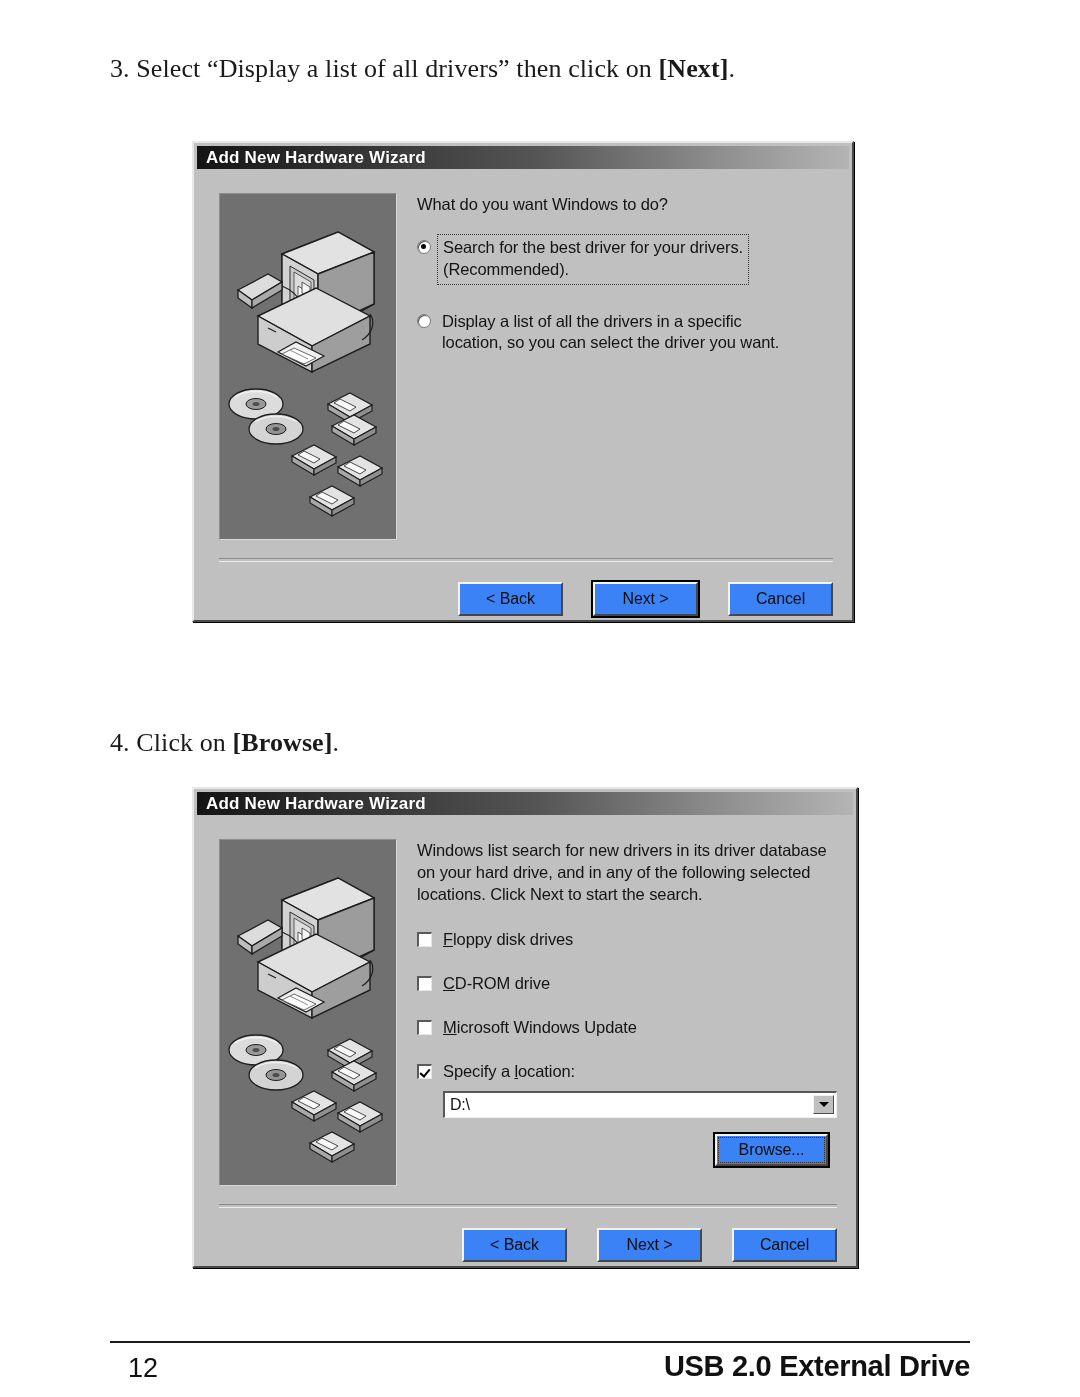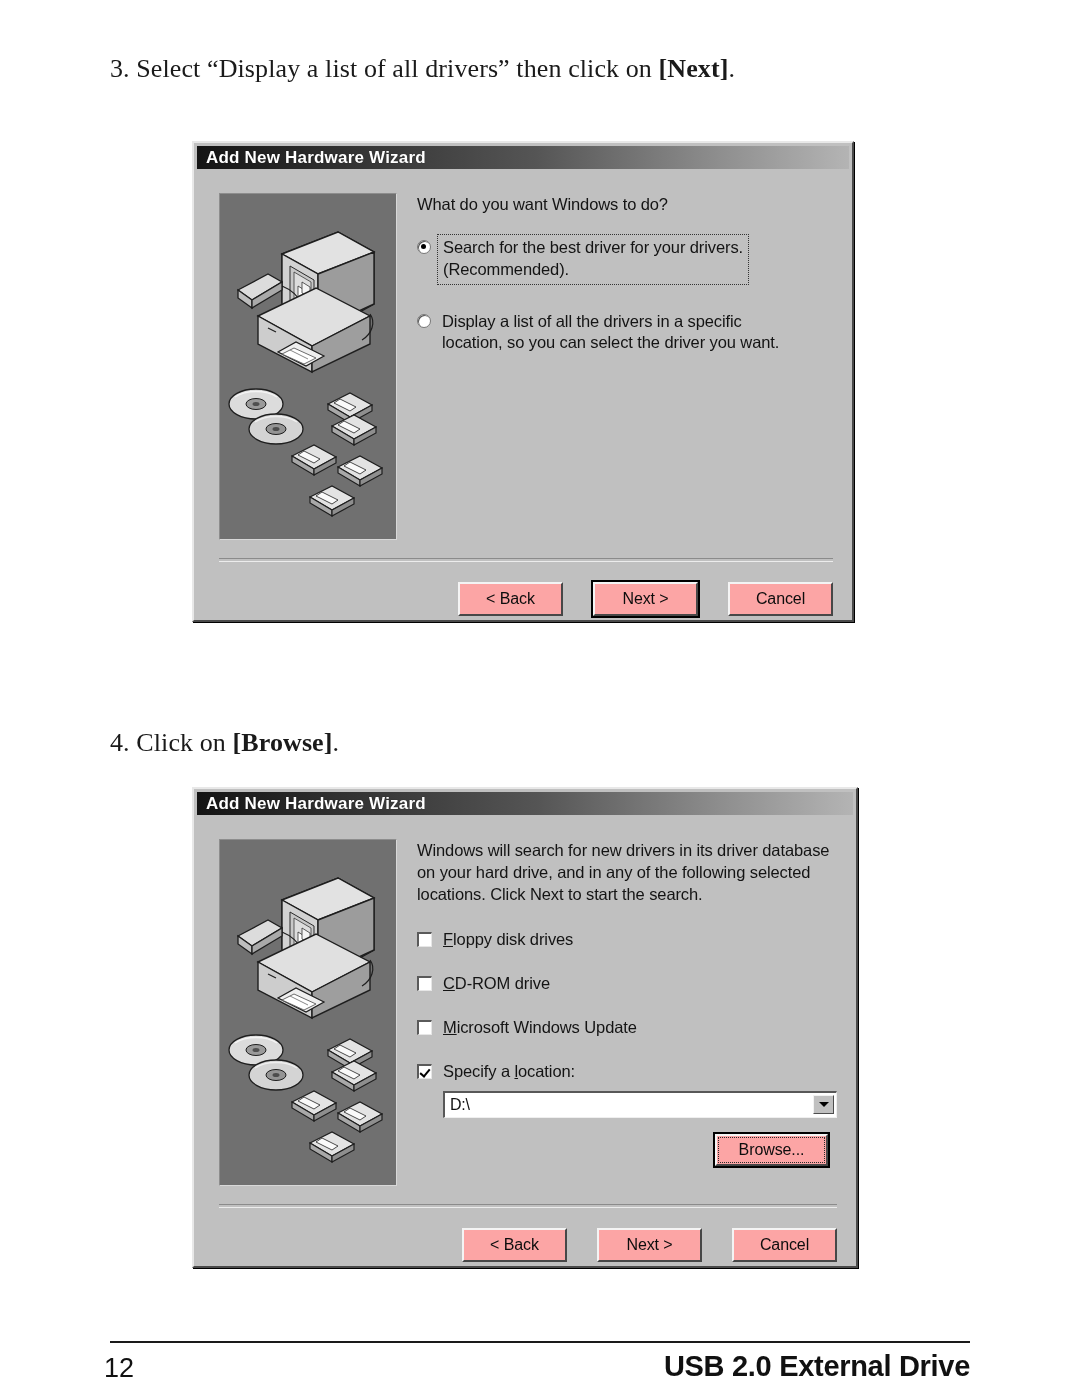--- a/index.html
+++ b/index.html
@@ -229,21 +229,21 @@
   .combo-arrow::after {
     content: "";
     width: 0; height: 0;
     border-left: 5px solid transparent;
     border-right: 5px solid transparent;
     border-top: 5px solid #000;
   }
 
   
   .btn {
-    background: #fca5a5;
+    background: #3b82f6;
     border-top: 2px solid #f4f4f4;
     border-left: 2px solid #f4f4f4;
     border-right: 2px solid #474747;
     border-bottom: 2px solid #474747;
     font-family: "Liberation Sans", sans-serif;
     font-size: 16px;
     color: #0d0d0d;
     display: inline-flex;
     align-items: center;
     justify-content: center;
@@ -299,21 +299,21 @@
   #footer-rule {
     position: absolute;
     left: 110px;
     right: 110px;
     top: 1341px;
     height: 0;
     border-top: 2px solid #1a1a1a;
   }
   #page-number {
     position: absolute;
-    left: 104px;
+    left: 128px;
     top: 1353px;
     font-family: "Liberation Sans", sans-serif;
     font-size: 27px;
     color: #111;
   }
   #footer-title {
     position: absolute;
     right: 110px;
     top: 1350px;
     font-family: "Liberation Sans", sans-serif;
@@ -506,21 +506,21 @@
           <polygon points="130,268 146,276 140,280 124,272" fill="#fafafa" stroke-width="0.8"></polygon>
           <polygon points="90,303 112,292 134,304 112,316" fill="#e3e3e3"></polygon>
           <polygon points="90,303 112,316 112,322 90,309" fill="#a8a8a8"></polygon>
           <polygon points="112,316 134,304 134,310 112,322" fill="#8e8e8e"></polygon>
           <polygon points="102,298 118,306 112,310 96,302" fill="#fafafa" stroke-width="0.8"></polygon>
         </g>
       </svg>
     </div>
 
     <div class="content">
-      <div class="body-text">Windows will search for new drivers in its driver database</div>
+      <div class="body-text">Windows list search for new drivers in its driver database</div>
       <div class="body-text">on your hard drive, and in any of the following selected</div>
       <div class="body-text">locations. Click Next to start the search.</div>
 
       <div class="check-row">
         <span class="checkbox"></span>
         <span class="chk-label"><span class="acc">F</span><span>loppy disk drives</span></span>
       </div>
 
       <div class="check-row">
         <span class="checkbox"></span>

